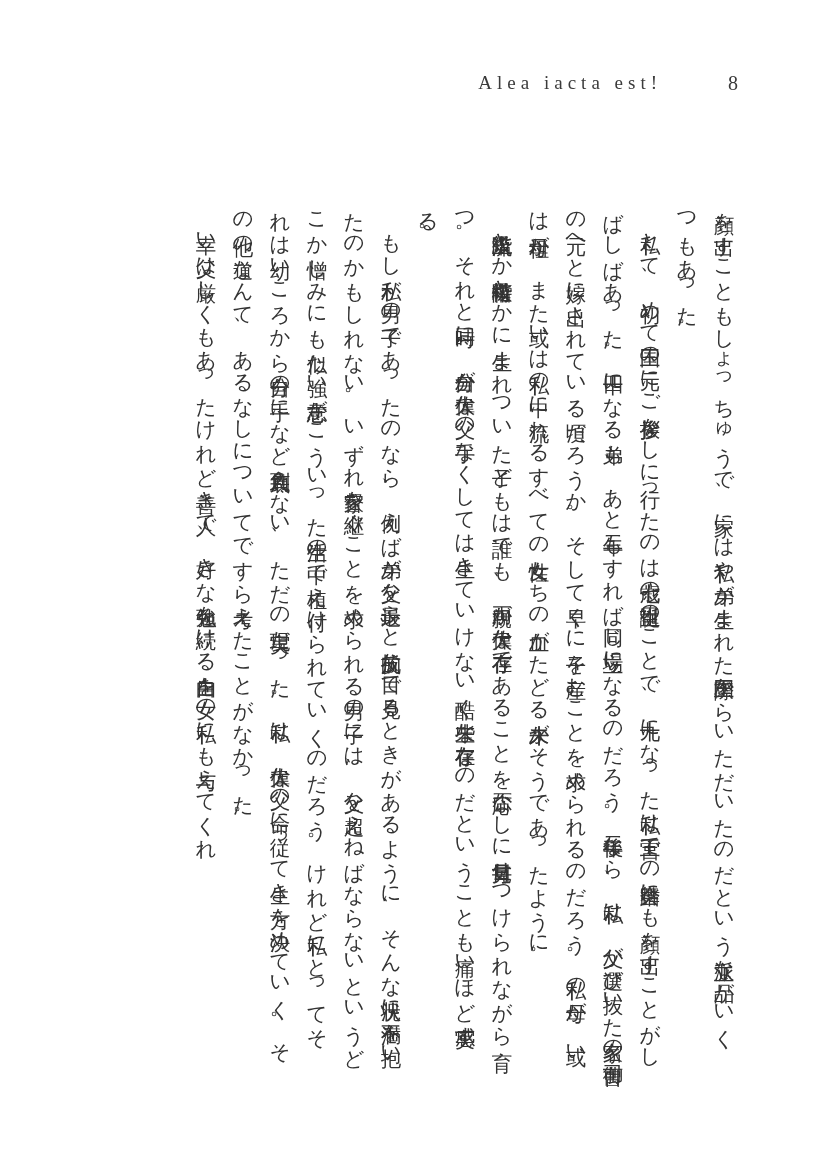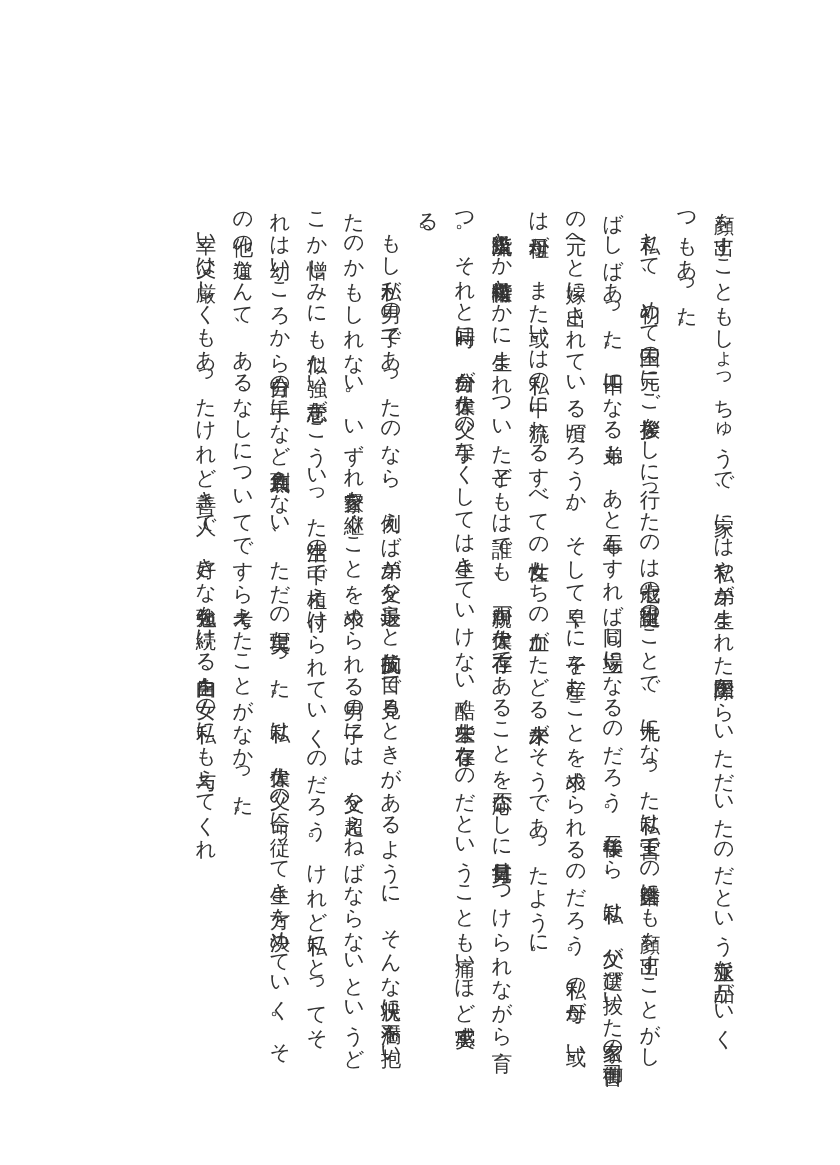--- a/index.html
+++ b/index.html
@@ -64,20 +64,24 @@
   }
   .para.continuation {
     text-indent: 0;
   }
 </style>
 </head>
 <body>
 
 <div class="page">
 
+  <header class="running-head">
+    <span class="running-title">Alea iacta est!</span>
+    <span class="page-number">8</span>
+  </header>
 
   <main class="text-block">
     <p class="para continuation">顔を出すこともしょっちゅうで、家には私や弟が生まれた際国王からいただいたのだという立派な品がいくつもあった。</p>
     <p class="para">私とて、初めて国王の元にご挨拶をしに行ったのは七歳の誕生日のことで、十九になった私は王宮での舞踏会にも顔を出すことがしばしばあった。十四になる弟も、あと二年もすれば同じ立場になるのだろう。二年後なら、私は、父が選び抜いた名家の御曹司の元へと嫁に出されている頃だろうか。そして早くに子を産むことを求められるのだろう。私の母が、或いは祖母が、また或いは私の中に流れるすべての女性たちの血がたどる未来がそうであったように。</p>
     <p class="para">上流階級とか特権階級とかに生まれついた子どもは誰でも、両親が偉大な存在であることを否応なしに毎日見せつけられながら育つ。それと同時に、自分が偉大な父の手なくしては生きていけない酷く些末な存在なのだということも痛いほど実感する。</p>
     <p class="para">もし私が男の子であったのなら、例えば弟が父を最近ふと反抗的な目で見るときがあるように、そんな状況に不満を抱いたのかもしれない。いずれ家督を継ぐことを求められる男の子には、父を超えねばならないというどこか憎しみにも似た強い意志がこういった生活の中で植え付けられていくのだろう。けれど私にとってそれは幼いころから自分の手になど到底負えない、ただの現実だった。私は、偉大な父の命に従って生き方を決めていく。その他の道なんて、あるなしについてですら考えたことがなかった。</p>
     <p class="para">幸い父は厳しくもあったけれど善き人で、好きな勉強を続ける自由を女の私にも与えてくれ</p>
   </main>
 
 </div>

